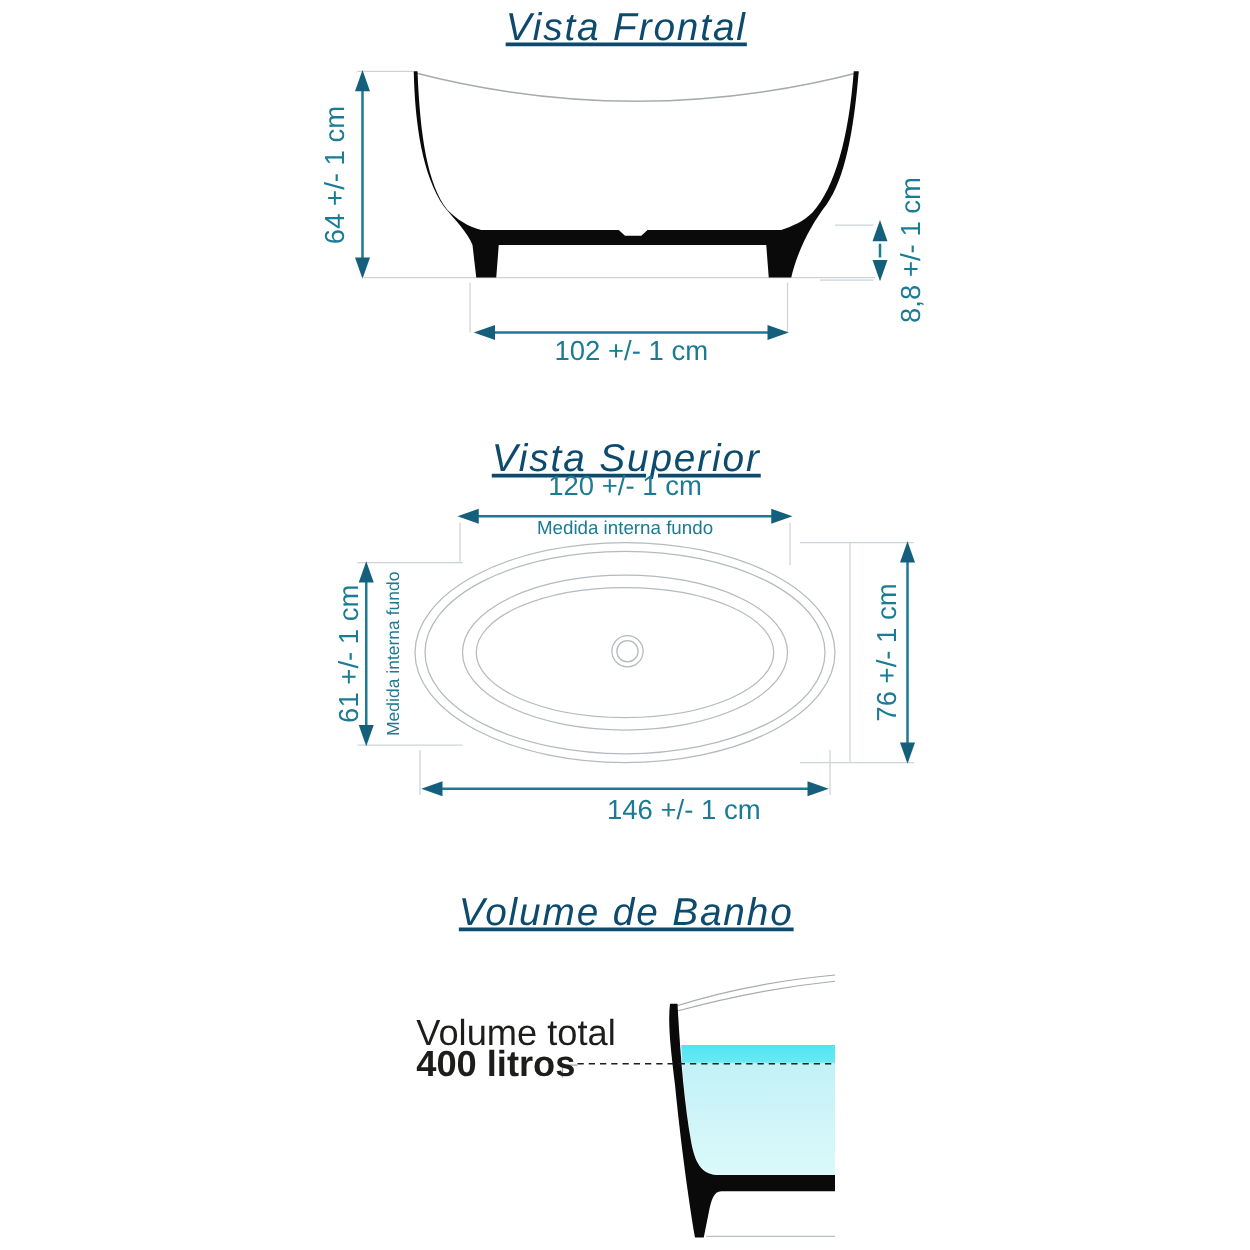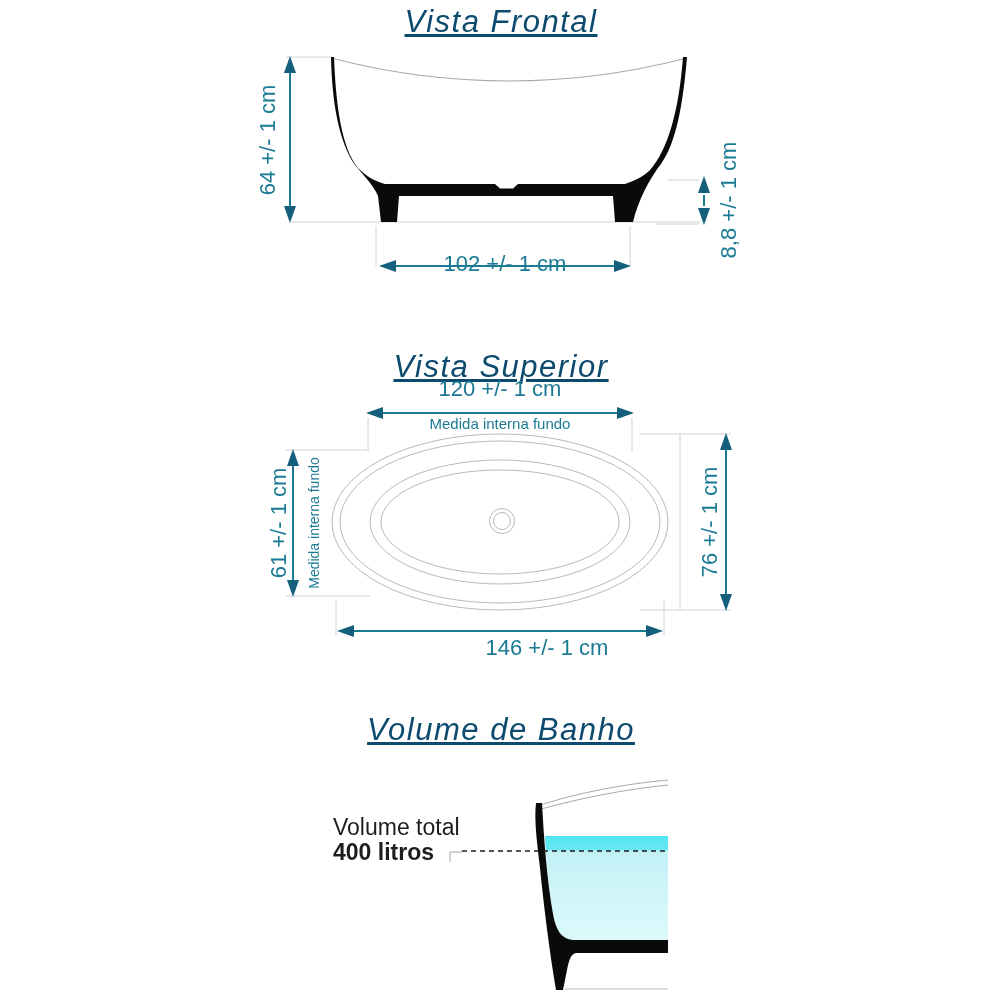--- a/index.html
+++ b/index.html
@@ -6,21 +6,21 @@
   #canvas{position:relative;width:1000px;height:1000px;background:#ffffff;overflow:hidden;
           font-family:"Liberation Sans", sans-serif;}
   svg{position:absolute;left:0;top:0;}
   .title{position:absolute;transform:translate(-50%,-50%);white-space:nowrap;
          font-style:italic;font-weight:400;font-size:31px;letter-spacing:1.5px;color:#0c4a6e;text-decoration:underline;}
   .dim{position:absolute;transform:translate(-50%,-50%);white-space:nowrap;
        font-size:22px;color:#1b7a94;}
   .dim.small{font-size:15px;}
   .dim.vert{transform:translate(-50%,-50%) rotate(-90deg);}
   .dim.vsmall{font-size:14px;transform:translate(-50%,-50%) rotate(-90deg);}
-  .vlabel{position:absolute;white-space:nowrap;font-size:23px;line-height:24.5px;color:#1d1d1b;}
+  .vlabel{position:absolute;white-space:nowrap;font-size:29px;line-height:24.5px;color:#1d1d1b;}
   .vlabel .bold{font-weight:700;}
 </style>
 </head>
 <body>
 
 <div id="canvas">
 
   <svg width="1000" height="1000" viewBox="0 0 1000 1000">
     <defs>
       <linearGradient id="waterGrad" x1="0" y1="0" x2="0" y2="1">
@@ -145,21 +145,21 @@
 
       <line x1="565" y1="989" x2="668" y2="989" stroke="#b9c0c4" stroke-width="1"></line>
     </g>
   </svg>
 
   <div class="title" style="left:501px;top:22px;">Vista Frontal</div>
   <div class="title" style="left:501px;top:730px;">Volume de Banho</div>
   <div class="title" style="left:501px;top:367px;">Vista Superior</div>
 
   <div class="dim vert" style="left:268px;top:140px;">64 +/- 1 cm</div>
-  <div class="dim" style="left:505px;top:264px;">102 +/- 1 cm</div>
+  <div class="dim" style="left:505px;top:281px;">102 +/- 1 cm</div>
   <div class="dim vert" style="left:729px;top:200px;">8,8 +/- 1 cm</div>
 
   <div class="dim" style="left:500px;top:389px;">120 +/- 1 cm</div>
   <div class="dim small" style="left:500px;top:423px;">Medida interna fundo</div>
   <div class="dim vert" style="left:279px;top:523px;">61 +/- 1 cm</div>
   <div class="dim vsmall" style="left:314px;top:523px;">Medida interna fundo</div>
   <div class="dim vert" style="left:710px;top:522px;">76 +/- 1 cm</div>
   <div class="dim" style="left:500px;top:648px;margin-left:47px;">146 +/- 1 cm</div>
 
   <div class="vlabel" style="left:333px;top:815px;">

